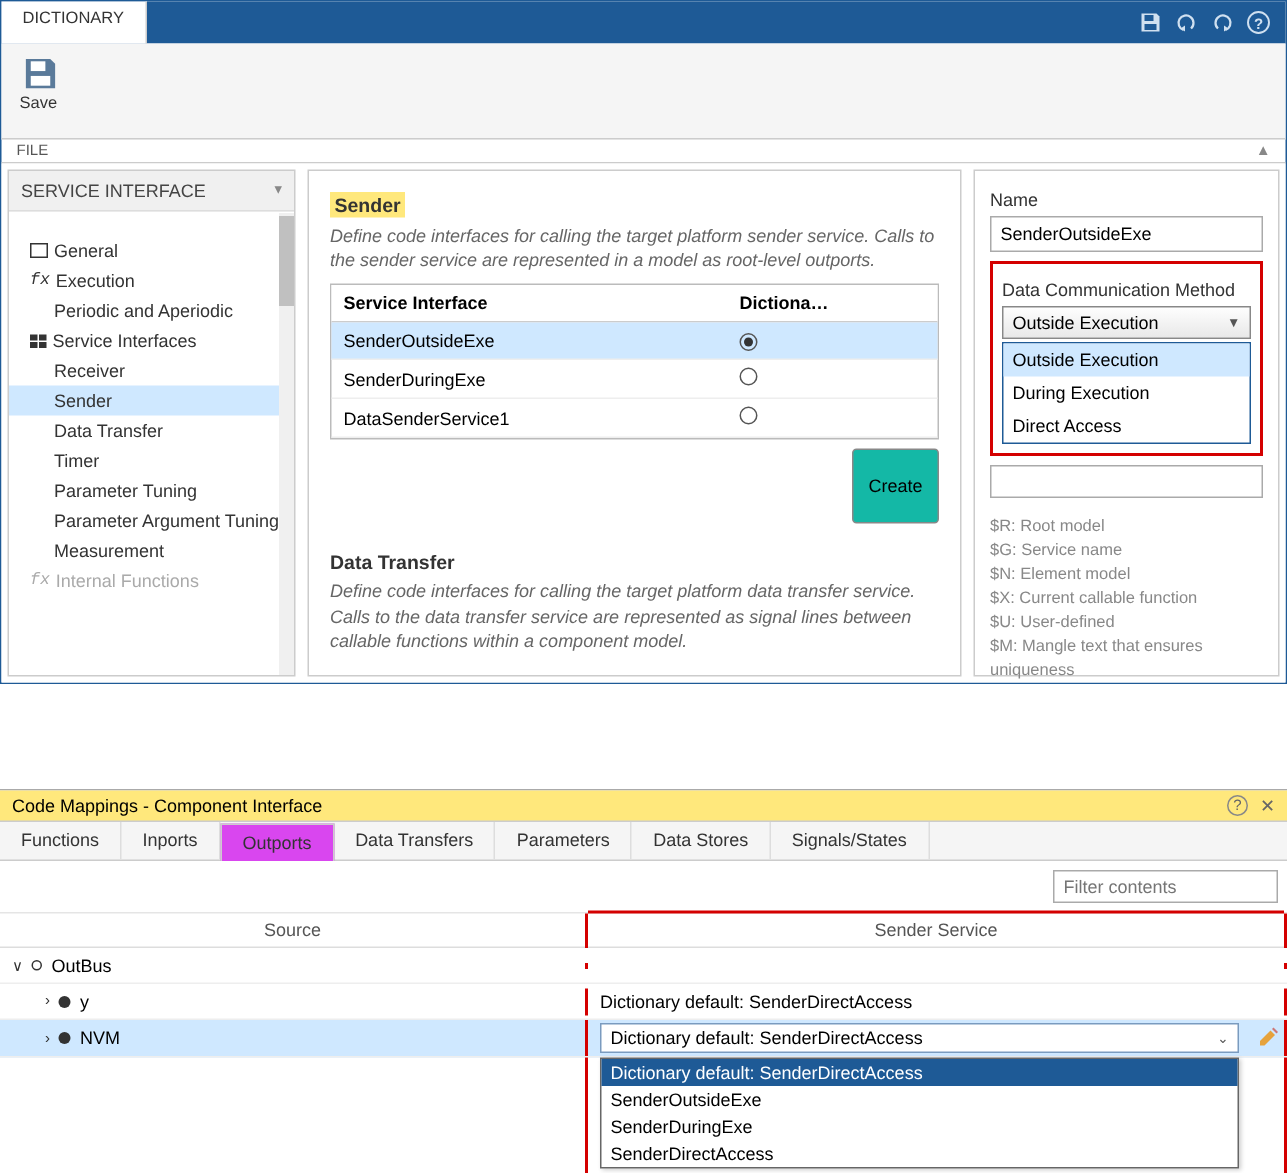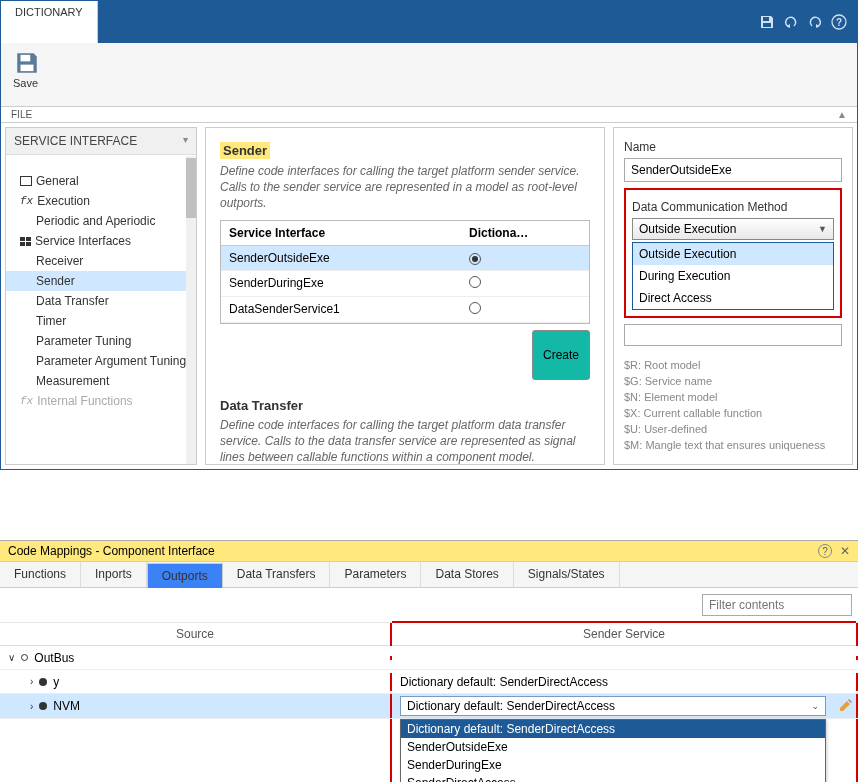--- a/index.html
+++ b/index.html
@@ -1,20 +1,20 @@
 <!DOCTYPE html>
 <html><head>
 <meta charset="utf-8">
 <style>
 * { box-sizing: border-box; margin: 0; padding: 0; font-family: "Segoe UI", Arial, sans-serif; }
 body { background: #fff; width: 858px; }
 
 
 .top-window { border: 1px solid #1e5a96; }
-.titlebar { background: #1e5a96; height: 42px; display: flex; }
+.titlebar { background: #1e5a96; height: 28px; display: flex; }
 .tab-dict { background: #fff; color: #333; font-size: 11px; padding: 5px 14px; border-right: 1px solid #ccc; }
 .titlebar-icons { margin-left: auto; display: flex; align-items: center; gap: 8px; padding: 0 10px; }
 .titlebar-icon { color: #d0e0f0; width: 16px; height: 16px; display: flex; align-items: center; justify-content: center; }
 .ribbon { background: #f5f5f5; height: 64px; border-bottom: 1px solid #ccc; padding: 4px 10px; display: flex; flex-direction: column; align-items: flex-start; }
 .save-icon-lg { width: 28px; height: 28px; display: flex; align-items: center; justify-content: center; margin: 2px 0 0 2px; }
 .save-label { font-size: 11px; color: #333; margin-left: 2px; }
 .file-bar { font-size: 10px; color: #555; padding: 2px 10px; border-bottom: 1px solid #ccc; display:flex; justify-content:space-between; }
 .small-arrow { color:#888; font-size:10px; }
 
 .panels { display: flex; gap: 8px; padding: 4px; background: #fff; }
@@ -43,40 +43,40 @@
 .svc-row > div { padding: 5px 8px; }
 .svc-row.selected { background: #cfe8ff; }
 .col-a { flex: 2; }
 .col-b { flex: 1; text-align: left; }
 .radio { width: 12px; height: 12px; border: 1px solid #555; border-radius: 50%; display: inline-flex; align-items: center; justify-content: center; }
 .radio.on::after { content: ""; width: 6px; height: 6px; background: #333; border-radius: 50%; }
 .create-wrap { text-align: right; padding: 6px 0 14px 0; }
 .btn-create { border: 1px solid #888; background: #14b8a6; font-size: 12px; padding: 17px 10px; border-radius: 3px; }
 
 
-.right-panel { width: 240px; border: 1px solid #ccc; height: 338px; padding: 8px 10px; font-size: 12px; }
+.right-panel { width: 204px; border: 1px solid #ccc; height: 338px; padding: 8px 10px; font-size: 12px; }
 .field-label { color: #333; padding: 4px 0; }
 .text-input { width: 100%; border: 1px solid #aaa; padding: 4px 6px; font-size: 12px; }
 .prop-box { border: 2px solid #d40000; padding: 6px; margin: 6px 0; }
 .combo { border: 1px solid #888; background: linear-gradient(#fefefe,#e8e8e8); padding: 3px 6px; display: flex; justify-content: space-between; align-items: center; font-size:12px; }
 .combo-tri { font-size: 9px; color: #555; }
 .combo-list { border: 1px solid #1e5a96; margin-top: 2px; }
 .combo-item { padding: 4px 6px; }
 .combo-item.sel { background: #cfe8ff; }
 .legend { font-size: 11px; color: #888; line-height: 1.45; margin-top: 6px; }
 .legend-input { width:100%; border:1px solid #aaa; height:22px; margin-bottom:6px; }
 
 
 .bottom-window { margin-top: 70px; border-top: 1px solid #aaa; }
 .cm-header { background: #ffe87c; font-size: 12px; padding: 3px 8px; display: flex; justify-content: space-between; align-items: center; border-bottom:1px solid #ccc; }
 .cm-header-right { display:flex; gap:8px; color:#666; }
 .circ { width:14px; height:14px; border:1px solid #888; border-radius:50%; font-size:10px; display:flex; align-items:center; justify-content:center; }
 .tabs-row { display: flex; background: #f5f5f5; border-bottom: 1px solid #ccc; font-size: 12px; }
 .cm-tab { padding: 5px 14px; border-right: 1px solid #ddd; color: #333; }
-.cm-tab.active { background: #3b82f6; border-top: 1px solid #ccc; border-left: 1px solid #ccc; border-right: 1px solid #ccc; position: relative; top: 1px; }
+.cm-tab.active { background: #d946ef; border-top: 1px solid #ccc; border-left: 1px solid #ccc; border-right: 1px solid #ccc; position: relative; top: 1px; }
 .filter-row { display: flex; justify-content: flex-end; padding: 6px; border-bottom:1px solid #e5e5e5; }
 .filter-input { border: 1px solid #aaa; padding: 3px 6px; font-size: 12px; width: 150px; }
 
 .grid-head { display: flex; font-size: 12px; color: #555; border-bottom: 1px solid #ddd; }
 .gh-left { flex: 0 0 390px; text-align: center; padding: 4px; }
 .gh-right { flex: 1; text-align: center; padding: 4px; border-left:1px solid #e5e5e5; }
 
 .red-wrap { border: 2px solid #d40000; border-top: none; position: relative; }
 .grid-row { display: flex; font-size: 12px; border-bottom: 1px solid #eee; align-items: center; min-height:24px; }
 .gc-src { flex: 0 0 390px; padding: 3px 8px; display: flex; align-items: center; gap: 6px; }

